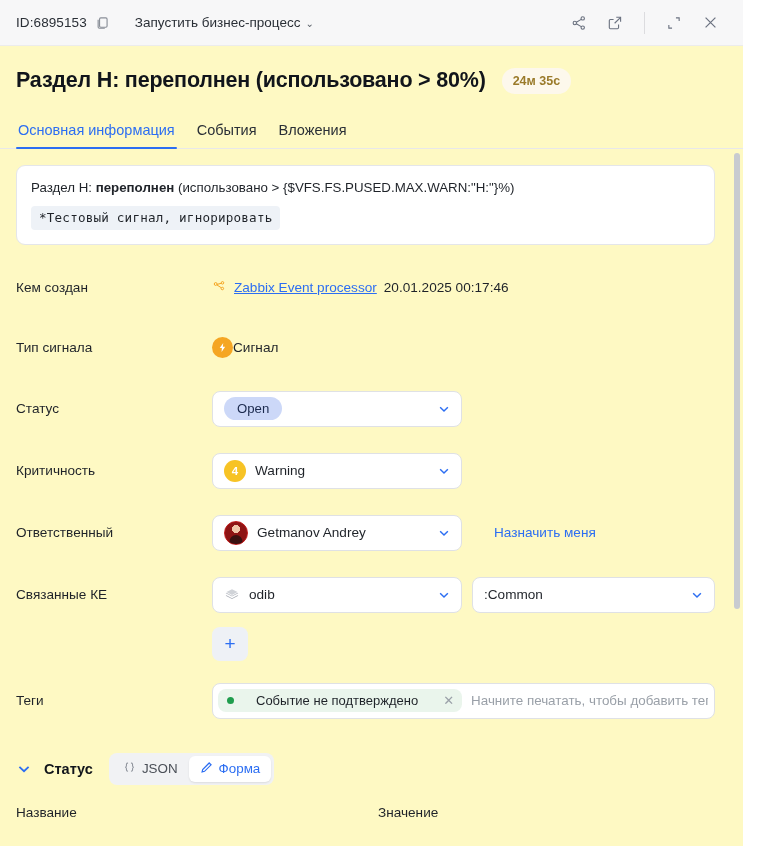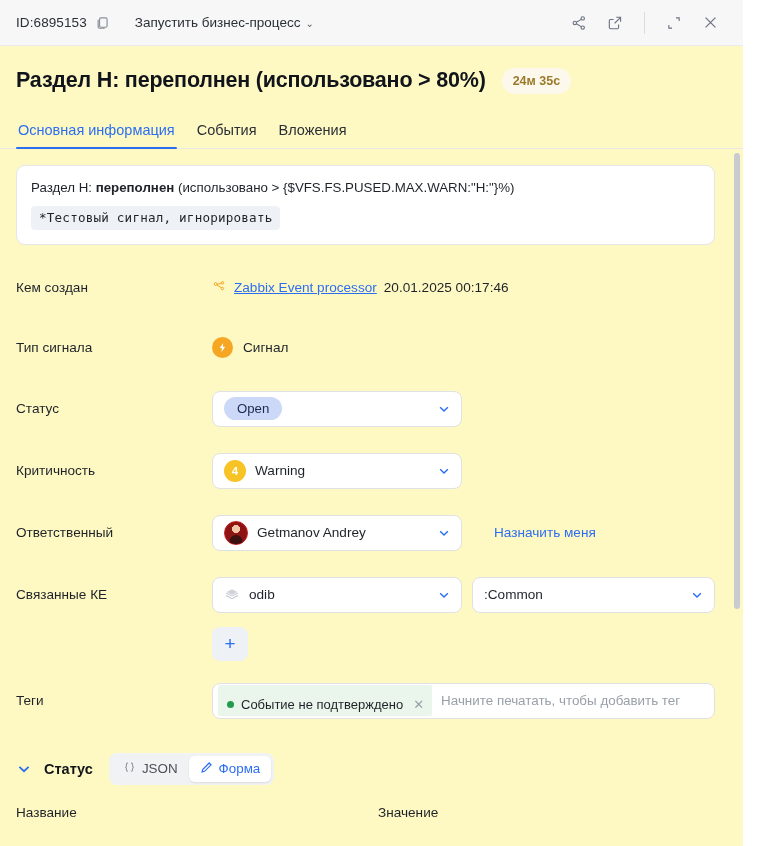--- a/index.html
+++ b/index.html
@@ -103,21 +103,21 @@
   .flabel {
     width: 196px; flex: 0 0 196px;
     font-size: 13.6px; color: #1f2329;
   }
   .fvalue { display: flex; align-items: center; gap: 10px; flex: 1; min-width: 0; }
 
   .creator-line { display:flex; align-items:center; gap:7px; font-size: 13.6px; }
   .creator-link { color: #2c6ef2; text-decoration: underline; cursor: pointer; }
   .creator-date { color: #1f2329; }
 
-  .sigtype { display: flex; align-items: center; gap: 10px; font-size: 13.6px; }
+  .sigtype { display: flex; align-items: center; font-size: 13.6px; }
   .sig-dot {
     width: 21px; height: 21px; border-radius: 50%;
     background: #f5a623;
     display:flex; align-items:center; justify-content:center;
   }
 
   
   .select {
     height: 36px; border: 1px solid #dfe1e5; border-radius: 8px;
     background: #fff; display: flex; align-items: center;
@@ -158,23 +158,23 @@
     margin-left: 196px;
   }
 
   
   .tags-field {
     flex: 1; height: 36px; border: 1px solid #dfe1e5; border-radius: 8px;
     background:#fff; display: flex; align-items: center; padding: 0 6px 0 5px;
     max-width: 528px;
   }
   .tag-chip {
-    display:flex; align-items:center; gap:7px;
-    background: #eaf5ec; border-radius: 2px;
-    padding: 12px 5px 4px 9px; font-size: 13px; color:#1f2329;
+    display:flex; align-items:center; gap:22px;
+    background: #eaf5ec; border-radius: 8px;
+    padding: 4px 5px 4px 9px; font-size: 13px; color:#1f2329;
   }
   .tag-dot { width:7px; height:7px; border-radius:50%; background:#1f9d4d; flex:0 0 7px; }
   .tag-x { color:#9aa0a8; font-size: 13px; cursor:pointer; padding: 0 3px; }
   .tag-input {
     border: none; outline: none; flex: 1; font-size: 13.4px;
     color: #1f2329; padding-left: 9px; background: transparent;
     font-family: inherit;
   }
   .tag-input::placeholder { color: #9aa0a8; }
 

